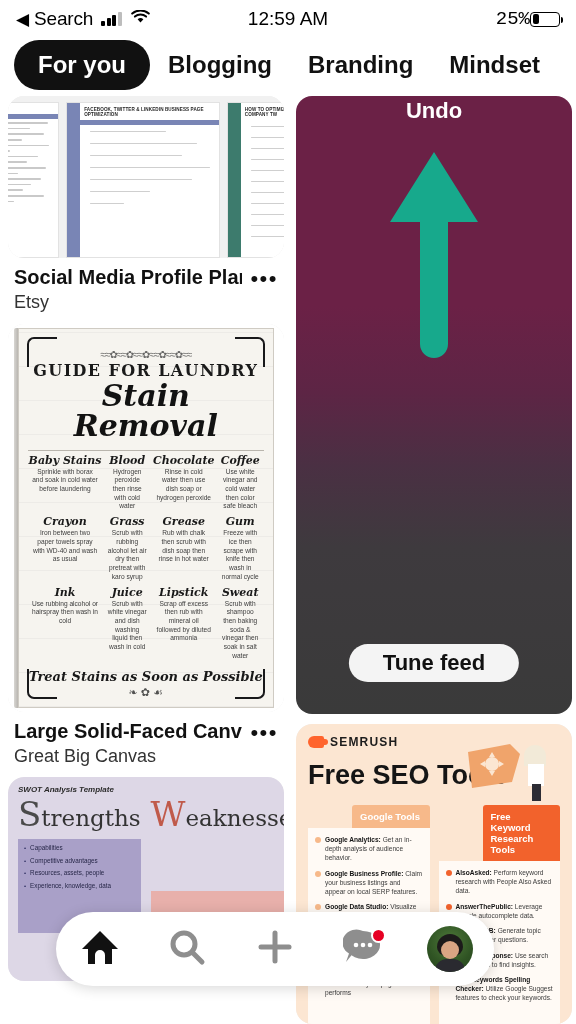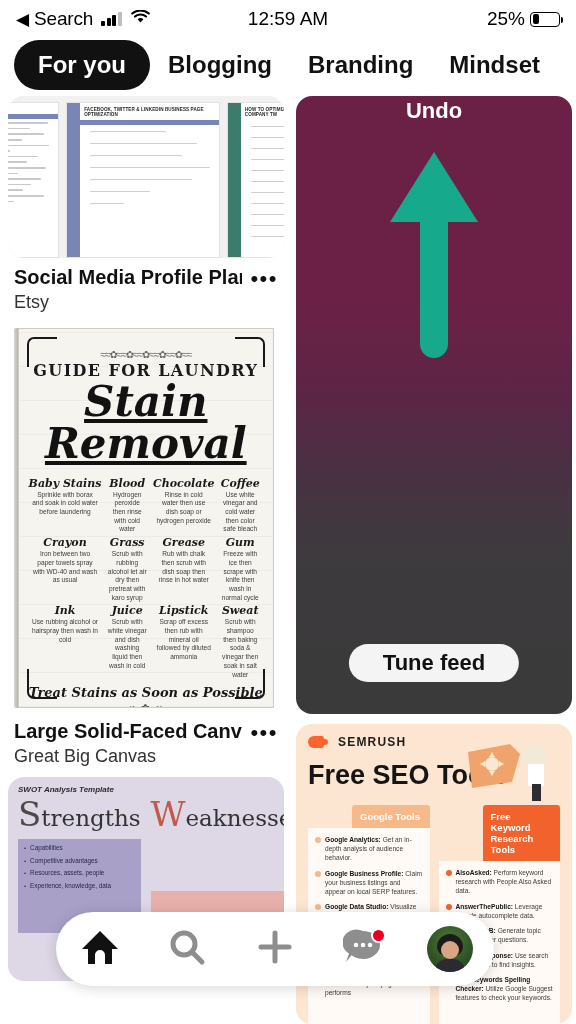--- a/index.html
+++ b/index.html
@@ -20,21 +20,21 @@
   .sb-back { font-size: 17px; line-height: 1; color: #000; }
   .sb-carrier { font-size: 19px; font-weight: 400; color: #000; letter-spacing: -0.2px; }
   .sb-signal { display: inline-flex; align-items: flex-end; gap: 1.5px; height: 14px; margin-left: 3px; }
   .sb-signal i { width: 4px; background: #000; border-radius: 1px; display: block; }
   .sb-signal i:nth-child(1){ height: 5px; }
   .sb-signal i:nth-child(2){ height: 8px; }
   .sb-signal i:nth-child(3){ height: 11px; }
   .sb-signal i:nth-child(4){ height: 14px; background: #bdbdbd; }
   .sb-wifi { margin-left: 4px; display: inline-block; }
   .sb-center { position: absolute; left: 0; right: 0; text-align: center; font-size: 19px; font-weight: 500; color: #000; pointer-events: none; }
-  .sb-right { margin-left: auto; display: flex; align-items: center; gap: 5px; z-index: 2; }
+  .sb-right { margin-left: auto; display: flex; align-items: center; z-index: 2; font-family: Liberation Mono, monospace; }
   .sb-batt-pct { font-size: 19px; color: #000; }
   .sb-batt {
     width: 30px; height: 15px; border: 1.6px solid #000; border-radius: 4px;
     position: relative; display: flex; align-items: center; padding: 1.6px;
   }
   .sb-batt::after {
     content: ""; position: absolute; right: -4px; top: 4px;
     width: 2.5px; height: 6px; background: #000; border-radius: 0 2px 2px 0;
   }
   .sb-batt-fill { height: 100%; background: #000; border-radius: 2px; }
@@ -105,21 +105,21 @@
   .fc-tr { top: 8px; right: 8px; border-left: 0; border-bottom: 0; border-radius: 0 7px 0 0; }
   .fc-bl { bottom: 8px; left: 8px; border-right: 0; border-top: 0; border-radius: 0 0 0 7px; }
   .fc-br { bottom: 8px; right: 8px; border-left: 0; border-top: 0; border-radius: 0 0 7px 0; }
   .sprig { text-align: center; color: #3b3b3b; font-size: 10px; letter-spacing: -1px; margin: 12px 0 1px; opacity: .75; }
   .laundry-sup {
     text-align: center; font-family: "DejaVu Serif", serif; font-weight: 700;
     font-size: 16px; letter-spacing: 1.4px; color: #1a1a1a;
   }
   .laundry-main {
     text-align: center; font-family: "DejaVu Serif", serif; font-style: italic; font-weight: 700;
-    font-size: 42px; color: #121212; line-height: 1; margin: 1px 0 6px; text-decoration: underline;
+    font-size: 30px; color: #121212; line-height: 1; margin: 1px 0 6px;
   }
   .sep { height: 1px; background: #b9b5ad; margin: 3px 2px; }
   .grid {
     display: grid; grid-template-columns: repeat(4, 1fr); gap: 2px 3px;
     padding: 0 3px; flex: 1 1 auto;
   }
   .cellh {
     font-family: "DejaVu Serif", serif; font-style: italic; font-weight: 700;
     font-size: 11px; text-align: center; color: #191919; margin-bottom: 1px; white-space: nowrap;
   }
@@ -171,21 +171,21 @@
     position: absolute; bottom: 32px; left: 50%; transform: translateX(-50%);
     background: #f4f4f4; color: #111; font-size: 22px; font-weight: 700;
     padding: 6px 34px; border-radius: 30px; white-space: nowrap;
   }
 
   
   .semrush {
     height: 300px; border-radius: 16px 16px 0 0; background: #fce6d2;
     padding: 11px 12px; overflow: hidden; position: relative;
   }
-  .sem-brand { display: flex; align-items: center; gap: 14px; }
+  .sem-brand { display: flex; align-items: center; gap: 6px; }
   .sem-logo { width: 16px; height: 12px; background: #ff642d; border-radius: 8px 3px 3px 8px; position: relative; }
   .sem-logo::after { content:""; position:absolute; right:-4px; top:3px; width:7px; height:6px; background:#ff642d; border-radius:0 6px 6px 0; }
   .sem-brandtx { font-size: 12px; font-weight: 700; letter-spacing: 1.2px; color: #1d1d1d; }
   .sem-title { font-size: 27px; font-weight: 700; color: #151515; margin: 11px 0 14px; }
   .sem-illus {
     position: absolute; right: 14px; top: 12px; width: 96px; height: 68px;
   }
   .sem-cols { display: flex; gap: 9px; }
   .sem-col { flex: 1 1 0; }
   .sem-colh {

